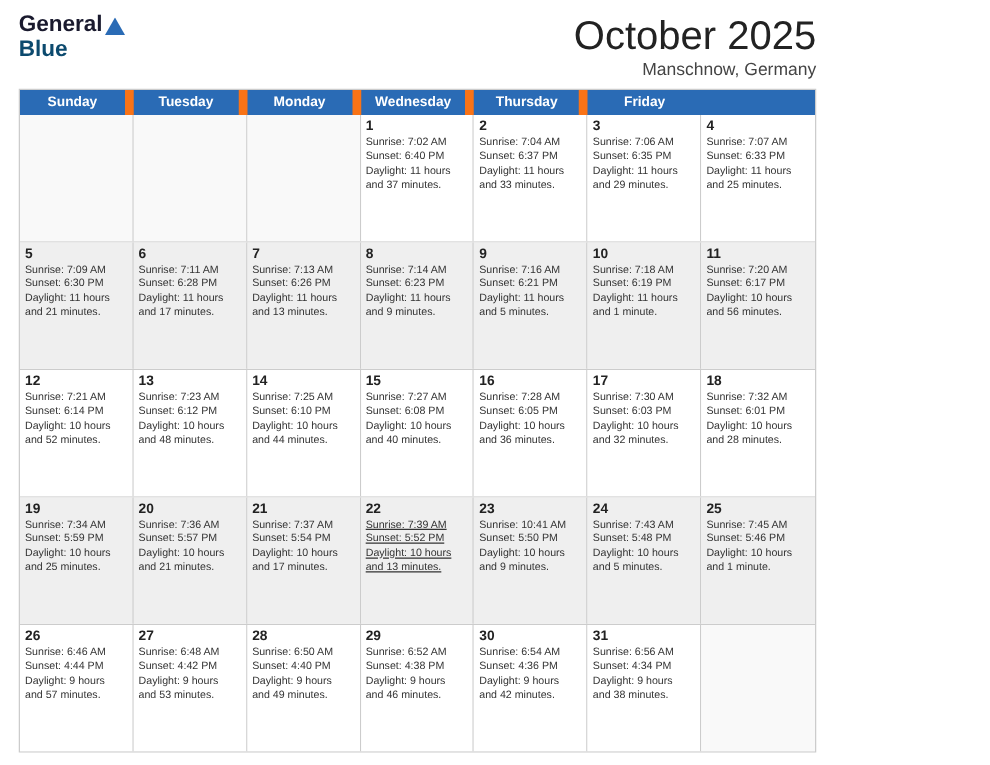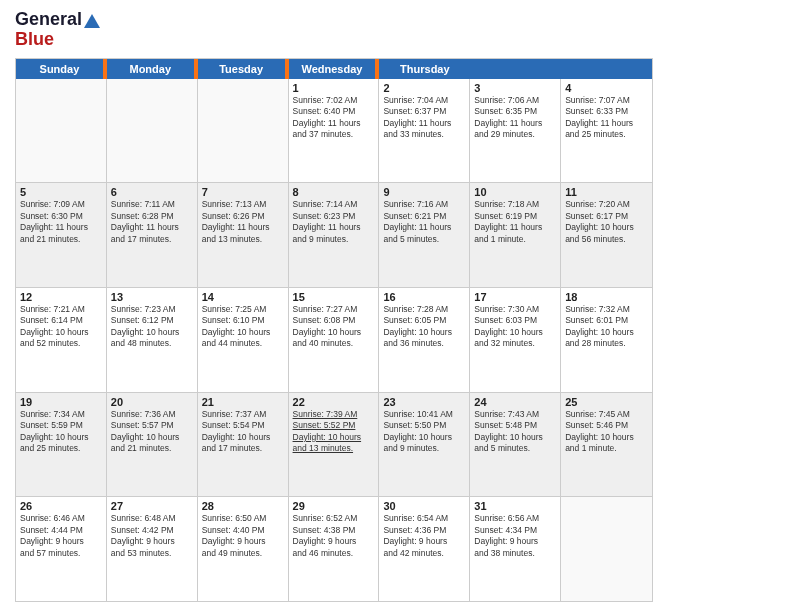--- a/index.html
+++ b/index.html
@@ -60,21 +60,21 @@
       display: grid;
       grid-template-columns: repeat(7, 1fr);
       background: #2a6bb5;
     }
     .cal-header-cell {
       color: white;
       text-align: center;
       font-size: 11px;
       font-weight: bold;
       padding: 4px 2px;
-      border-right: 4px solid #f97316;
+      border-right: 7px solid #f97316;
     }
     .cal-header-cell:last-child { border-right: none; }
     .cal-body {
       flex: 1;
       display: flex;
       flex-direction: column;
     }
     .cal-row {
       display: grid;
       grid-template-columns: repeat(7, 1fr);
@@ -113,32 +113,37 @@
 <div class="page">
   <div class="header">
     <div class="logo">
       <div class="logo-line">
         <span class="logo-text">General</span>
         <svg width="16" height="14" viewBox="0 0 16 14" style="margin-left:2px;margin-top:2px;">
           <polygon points="0,14 8,0 16,14" fill="#2a6bb5"></polygon>
         </svg>
       </div>
       <div class="logo-line">
-        <span class="logo-text" style="color:#b91c1c;font-weight:bold;">Blue</span>
+        <span class="logo-text" style="color:#0c4a6e;font-weight:bold;">Blue</span>
       </div>
+    </div>
+    <div class="title-block">
+      <div class="month-title">October 2025</div>
+      <div class="subtitle">Manschnow, Germany</div>
     </div>
   </div>
 
   <div class="calendar">
     <div class="cal-header">
     <div class="cal-header-cell">Sunday</div>
+        <div class="cal-header-cell">Tuesday</div>
         <div class="cal-header-cell">Monday</div>
-        <div class="cal-header-cell">Tuesday</div>
         <div class="cal-header-cell">Wednesday</div>
         <div class="cal-header-cell">Thursday</div>
+        <div class="cal-header-cell">Friday</div>
       </div>
     <div class="cal-body">
     <div class="cal-row">
           <div class="cal-cell empty"></div>
           <div class="cal-cell empty"></div>
           <div class="cal-cell empty"></div>
           <div class="cal-cell">
             <div class="day-number">1</div>
             <div class="cell-text" style="white-space: pre-line;">Sunrise: 7:02 AM
 Sunset: 6:40 PM

